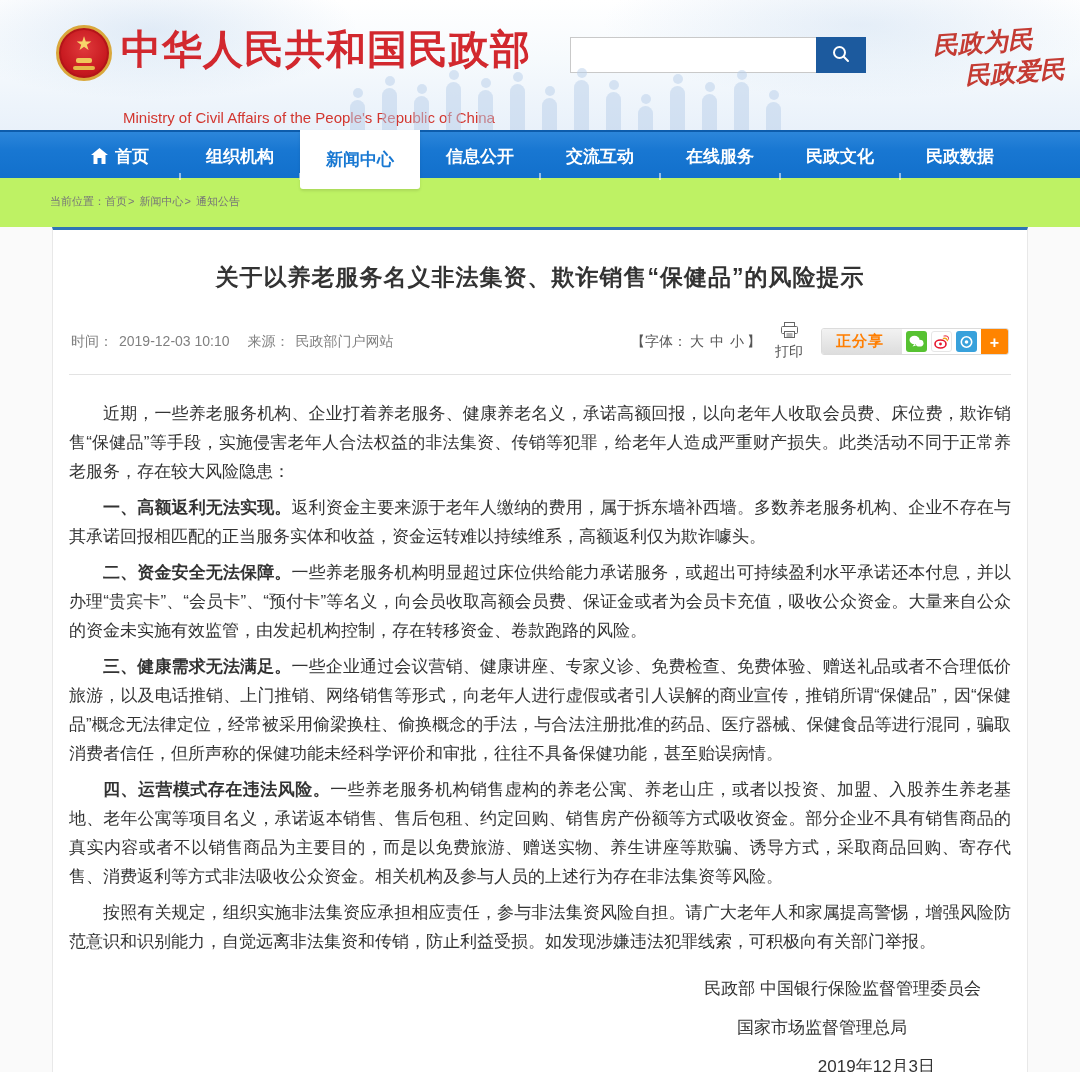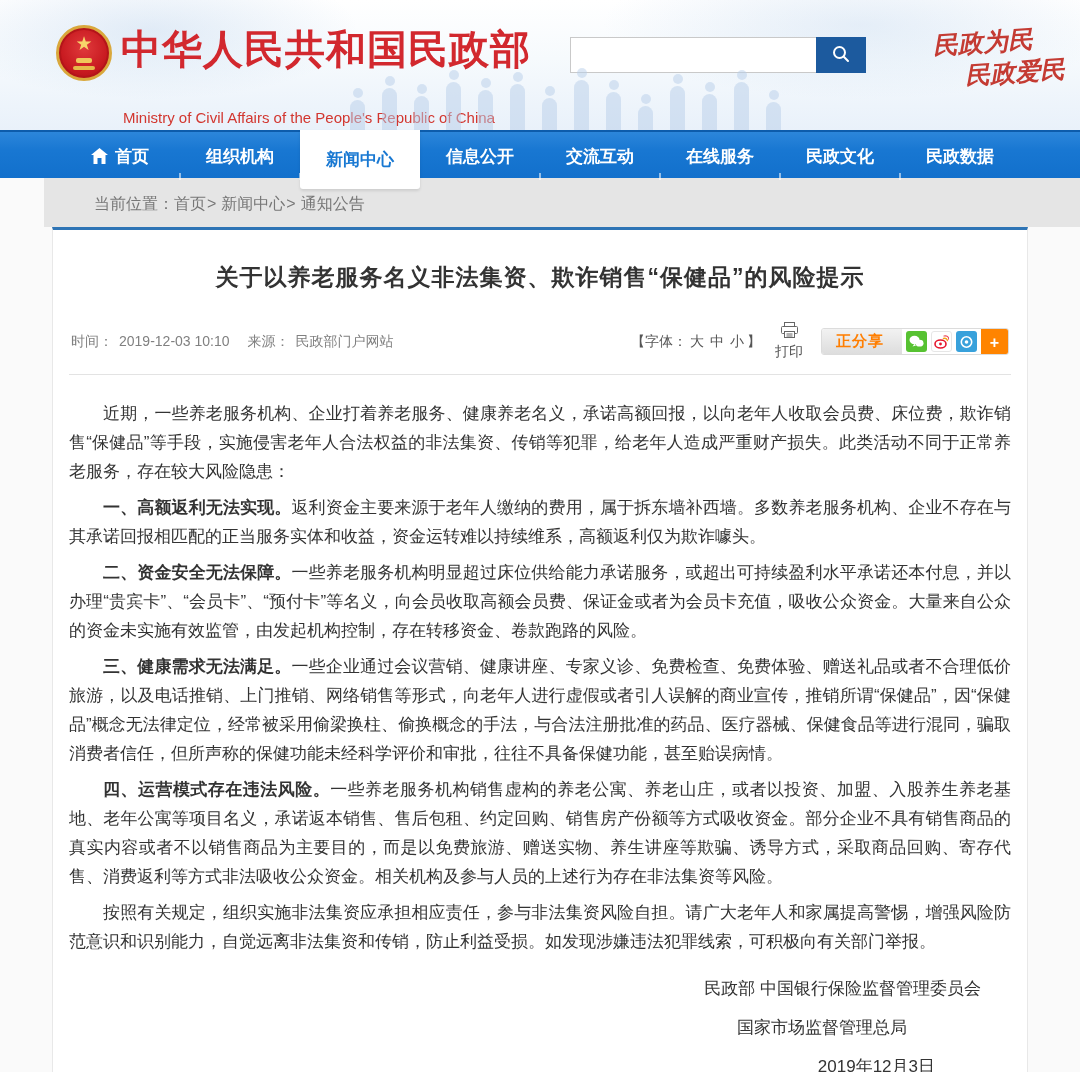--- a/index.html
+++ b/index.html
@@ -89,22 +89,22 @@
   .nav-item:last-child::after { display:none; }
   .nav-item.active {
     background:#fff; color:#1878d2; margin-top:-2px; height:59px;
     border-radius:0 0 3px 3px; box-shadow:0 2px 3px rgba(0,0,0,.10); z-index:4;
   }
   .nav-item.active::after { display:none; }
   .home-ico { margin-right:7px; display:inline-flex; }
 
   
   .breadcrumb-bar {
-    height:49px; background:#e5e5e5; padding:16px 0 0 50px;
-    font-size:16px; color:#777;margin-left:44px;
+    height:49px; background:#bef264; padding:16px 0 0 50px;
+    font-size:11px; color:#777;
   }
   .breadcrumb-bar a { color:#777; text-decoration:none; cursor:pointer; }
   .breadcrumb-bar .sep { margin:0 5px 0 1px; }
 
   
   .article-box {
     width:976px; margin-left:52px; background:#fff;
     border:1px solid #e8e8e8; border-top:3px solid #2e74b5;
     padding:0 16px 18px; min-height:826px;
   }

